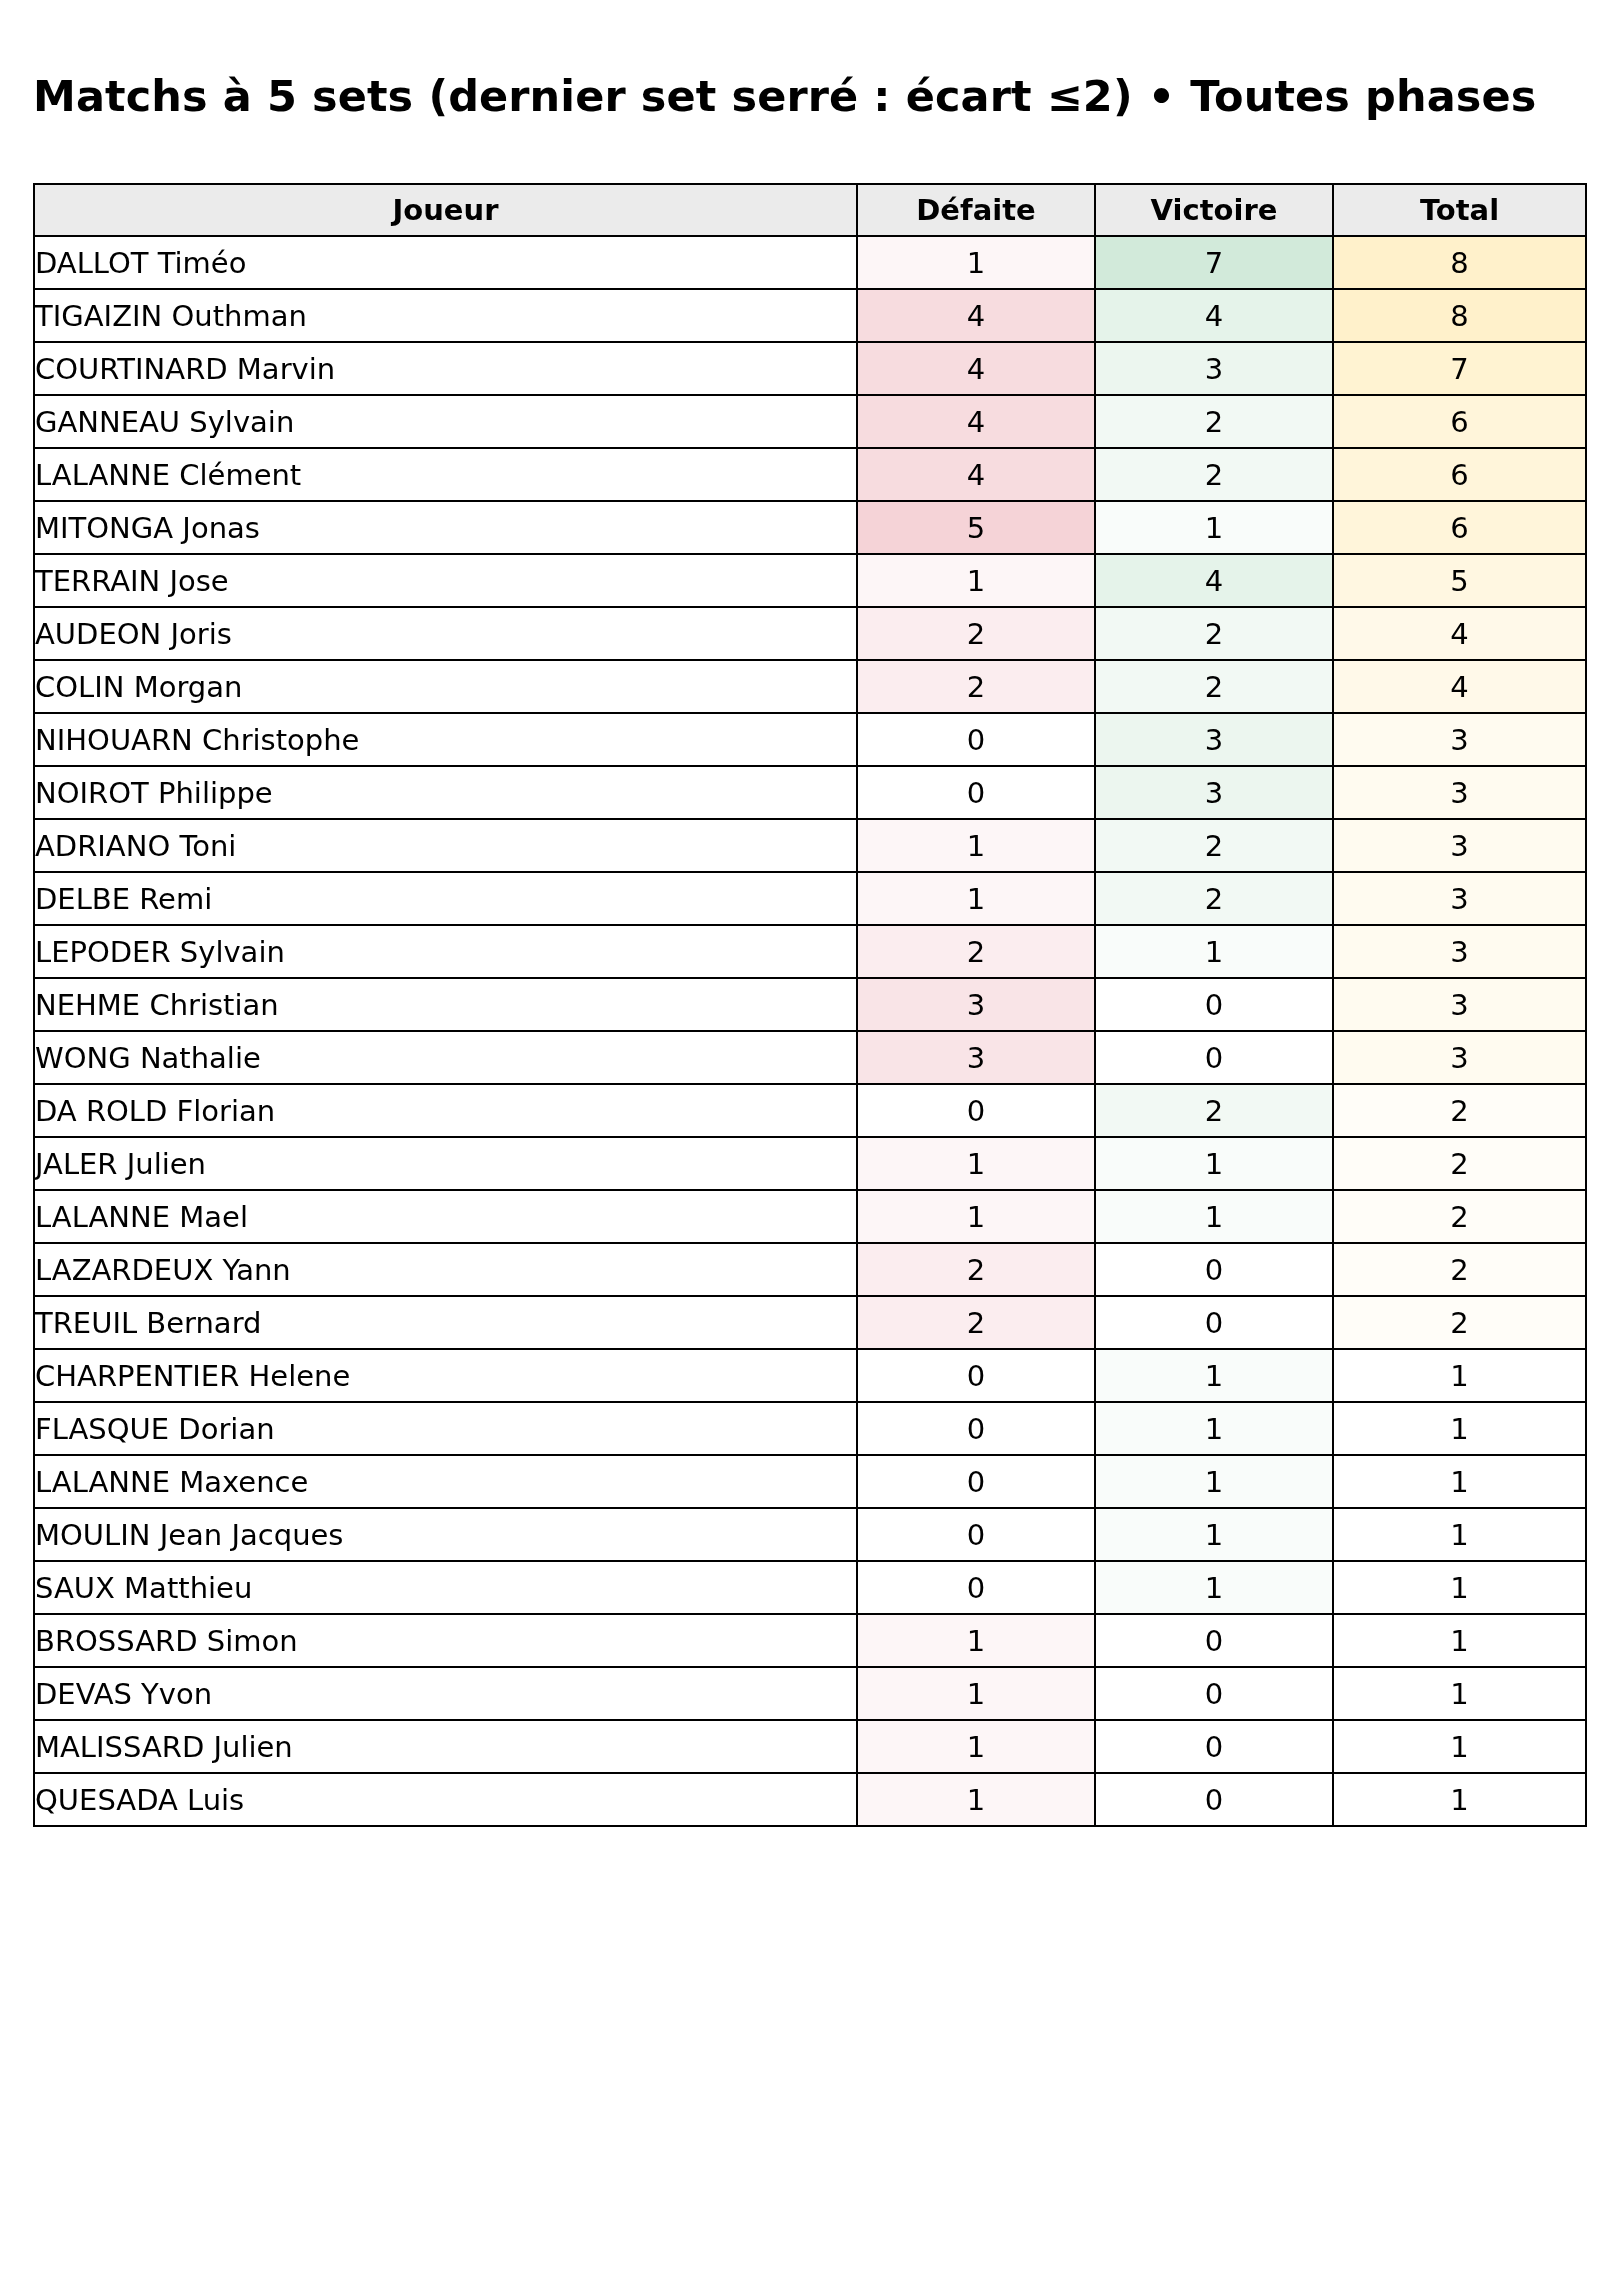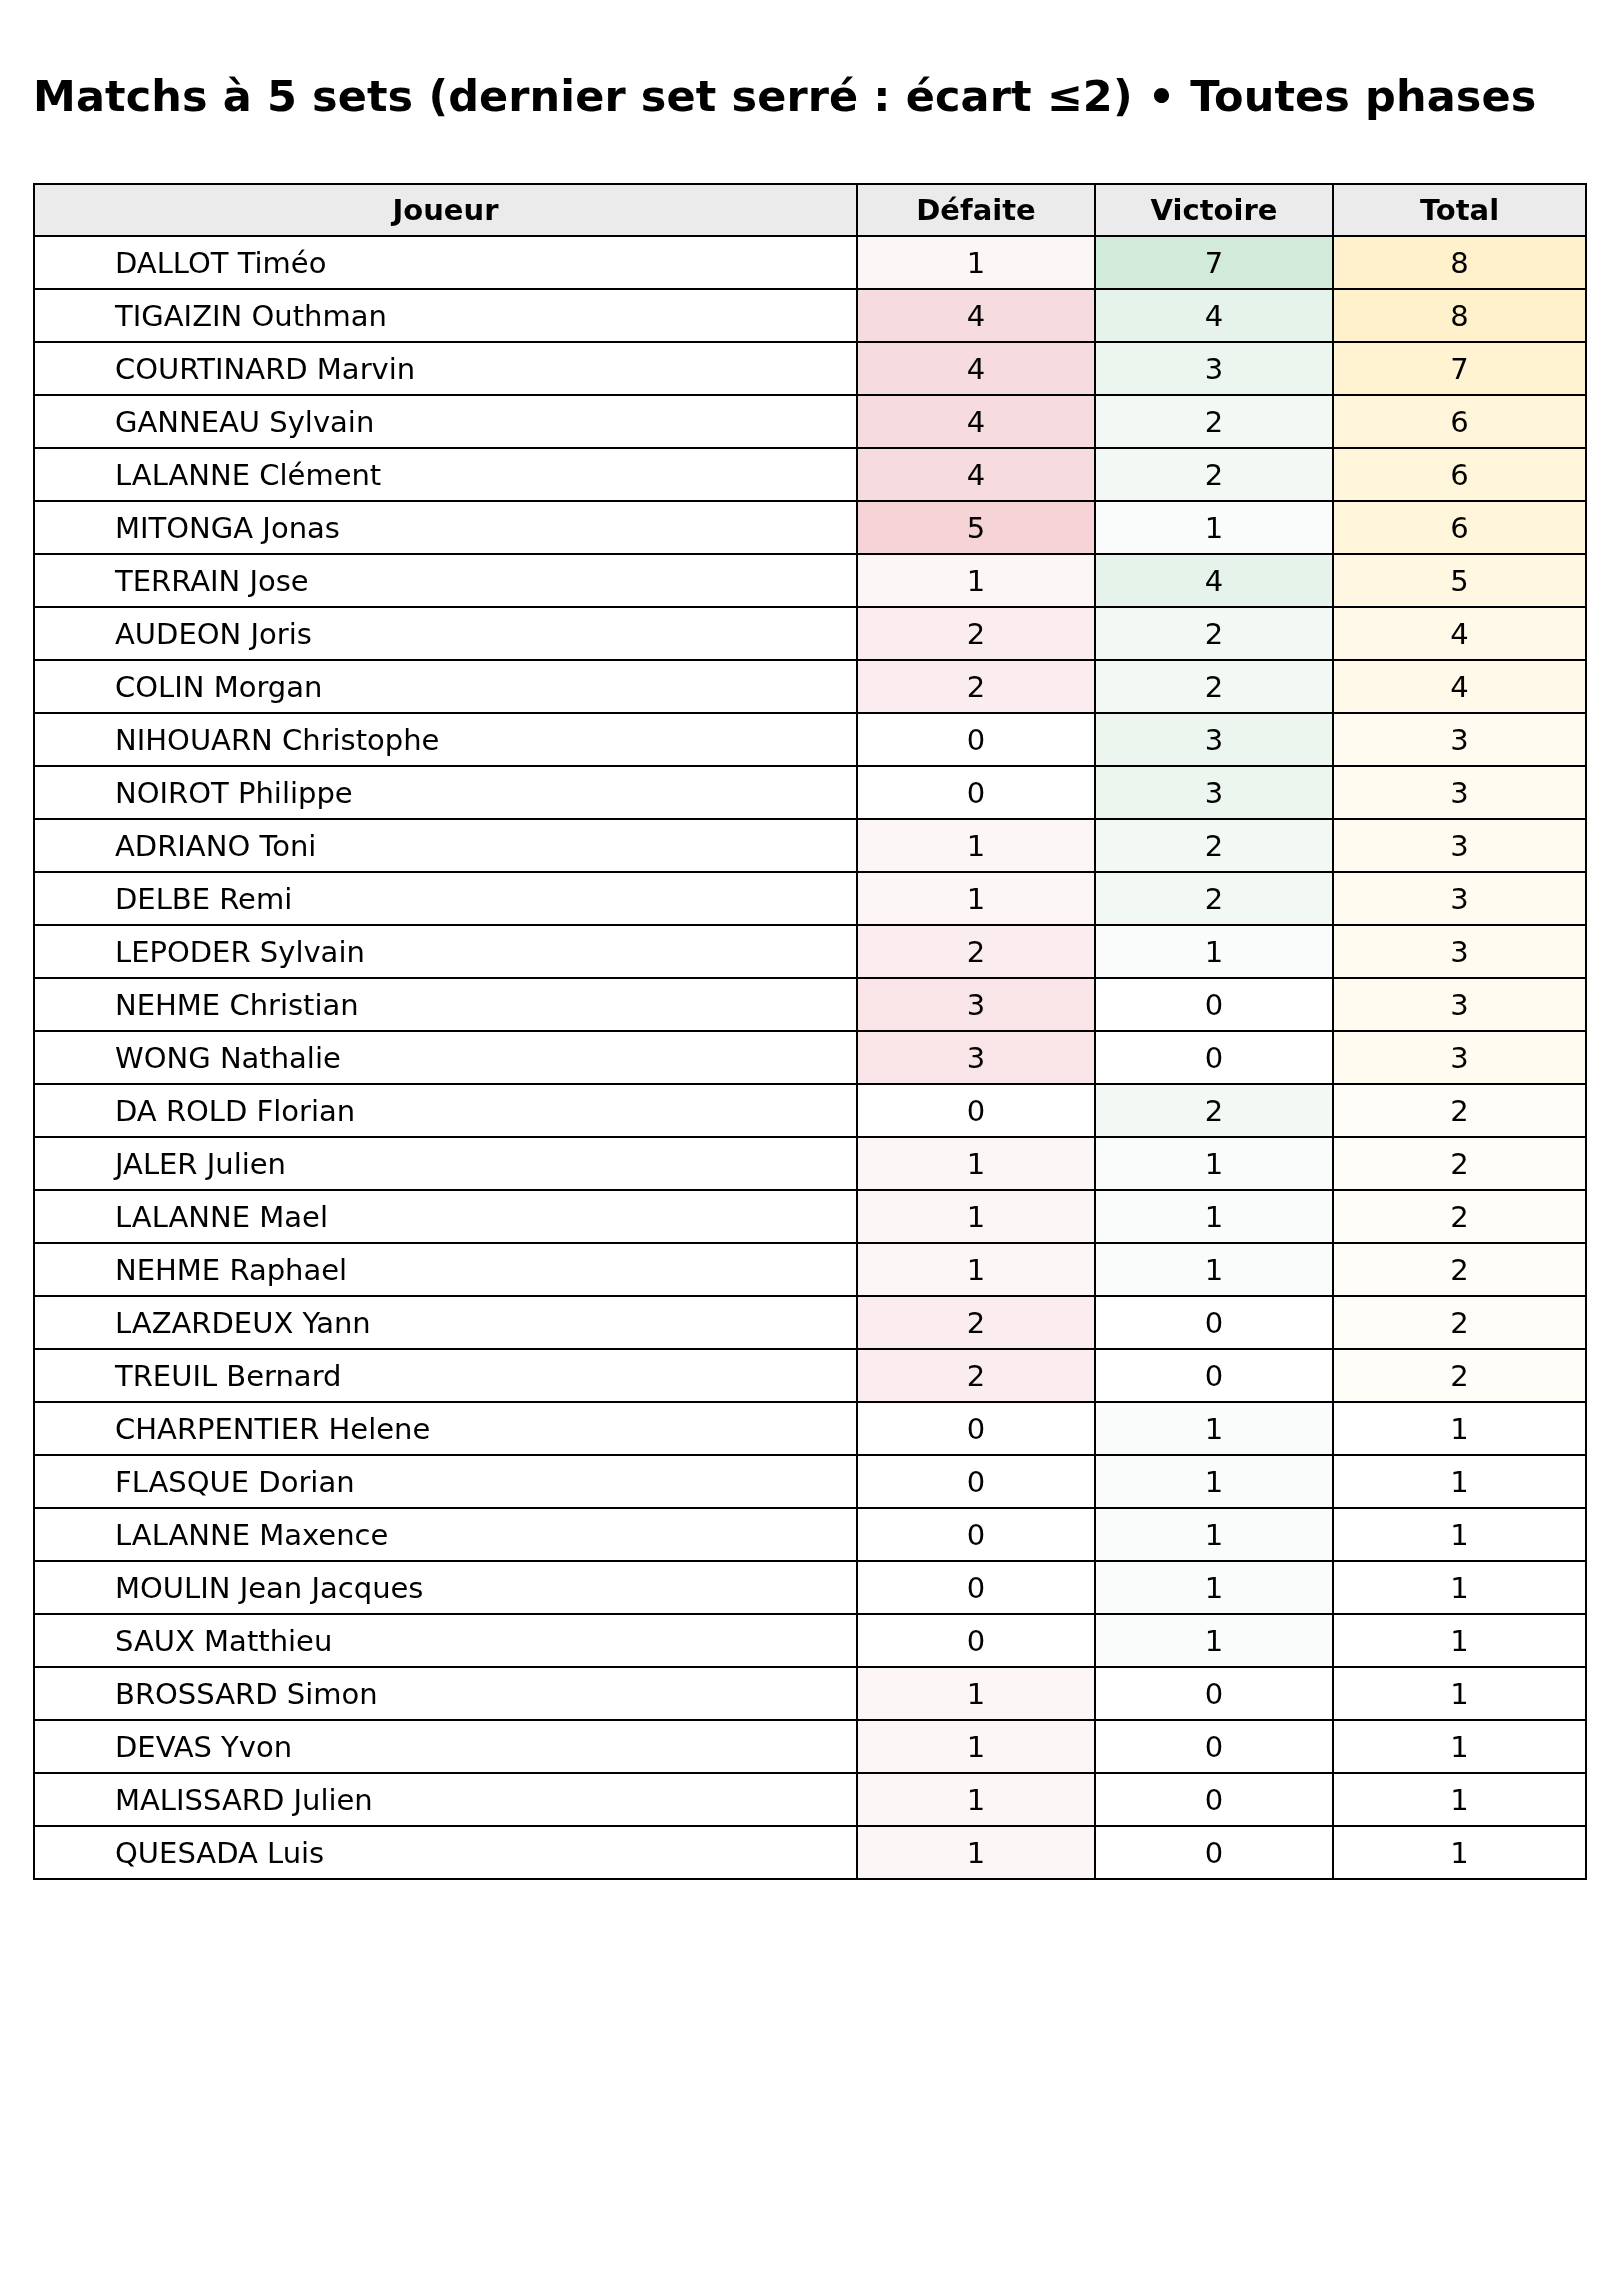--- a/index.html
+++ b/index.html
@@ -4,21 +4,21 @@
 <style>
   html, body { margin:0; padding:0; background:#ffffff; }
   body { width:1624px; height:2295px; position:relative; font-family:"DejaVu Sans", sans-serif; color:#000; }
   .title { position:absolute; left:33px; top:71px; font-size:43px; font-weight:bold; white-space:nowrap; letter-spacing:0.1px; }
   table.grid { position:absolute; left:33px; top:183px; border-collapse:collapse; table-layout:fixed; width:1551px; }
   table.grid col.c-name { width:823px; }
   table.grid col.c-num { width:238px; }
   table.grid col.c-tot { width:253px; }
   table.grid th, table.grid td { border:2.6px solid #000; padding:0; height:51px; font-size:29px; }
   table.grid th { background:#ebebeb; font-weight:bold; text-align:center; height:50px; }
-  table.grid td.name { text-align:left; padding-left:80px; }
+  table.grid td.name { text-align:left; }
   table.grid td.num { text-align:center; }
 </style>
 </head>
 <body>
 
 <div class="title">Matchs à 5 sets (dernier set serré : écart ≤2) • Toutes phases</div>
 
 <table class="grid">
   <colgroup>
     <col class="c-name">
@@ -143,26 +143,20 @@
         <td class="num" style="background: rgb(249, 252, 250);">1</td>
         <td class="num" style="background: rgb(255, 253, 248);">2</td>
       </tr>
       <tr>
         <td class="name">LALANNE Mael</td>
         <td class="num" style="background: rgb(253, 246, 247);">1</td>
         <td class="num" style="background: rgb(249, 252, 250);">1</td>
         <td class="num" style="background: rgb(255, 253, 248);">2</td>
       </tr>
       <tr>
-        <td class="name">NEHME Raphael</td>
-        <td class="num" style="background: rgb(253, 246, 247);">1</td>
-        <td class="num" style="background: rgb(249, 252, 250);">1</td>
-        <td class="num" style="background: rgb(255, 253, 248);">2</td>
-      </tr>
-      <tr>
         <td class="name">LAZARDEUX Yann</td>
         <td class="num" style="background: rgb(251, 237, 239);">2</td>
         <td class="num" style="background: rgb(255, 255, 255);">0</td>
         <td class="num" style="background: rgb(255, 253, 248);">2</td>
       </tr>
       <tr>
         <td class="name">TREUIL Bernard</td>
         <td class="num" style="background: rgb(251, 237, 239);">2</td>
         <td class="num" style="background: rgb(255, 255, 255);">0</td>
         <td class="num" style="background: rgb(255, 253, 248);">2</td>

